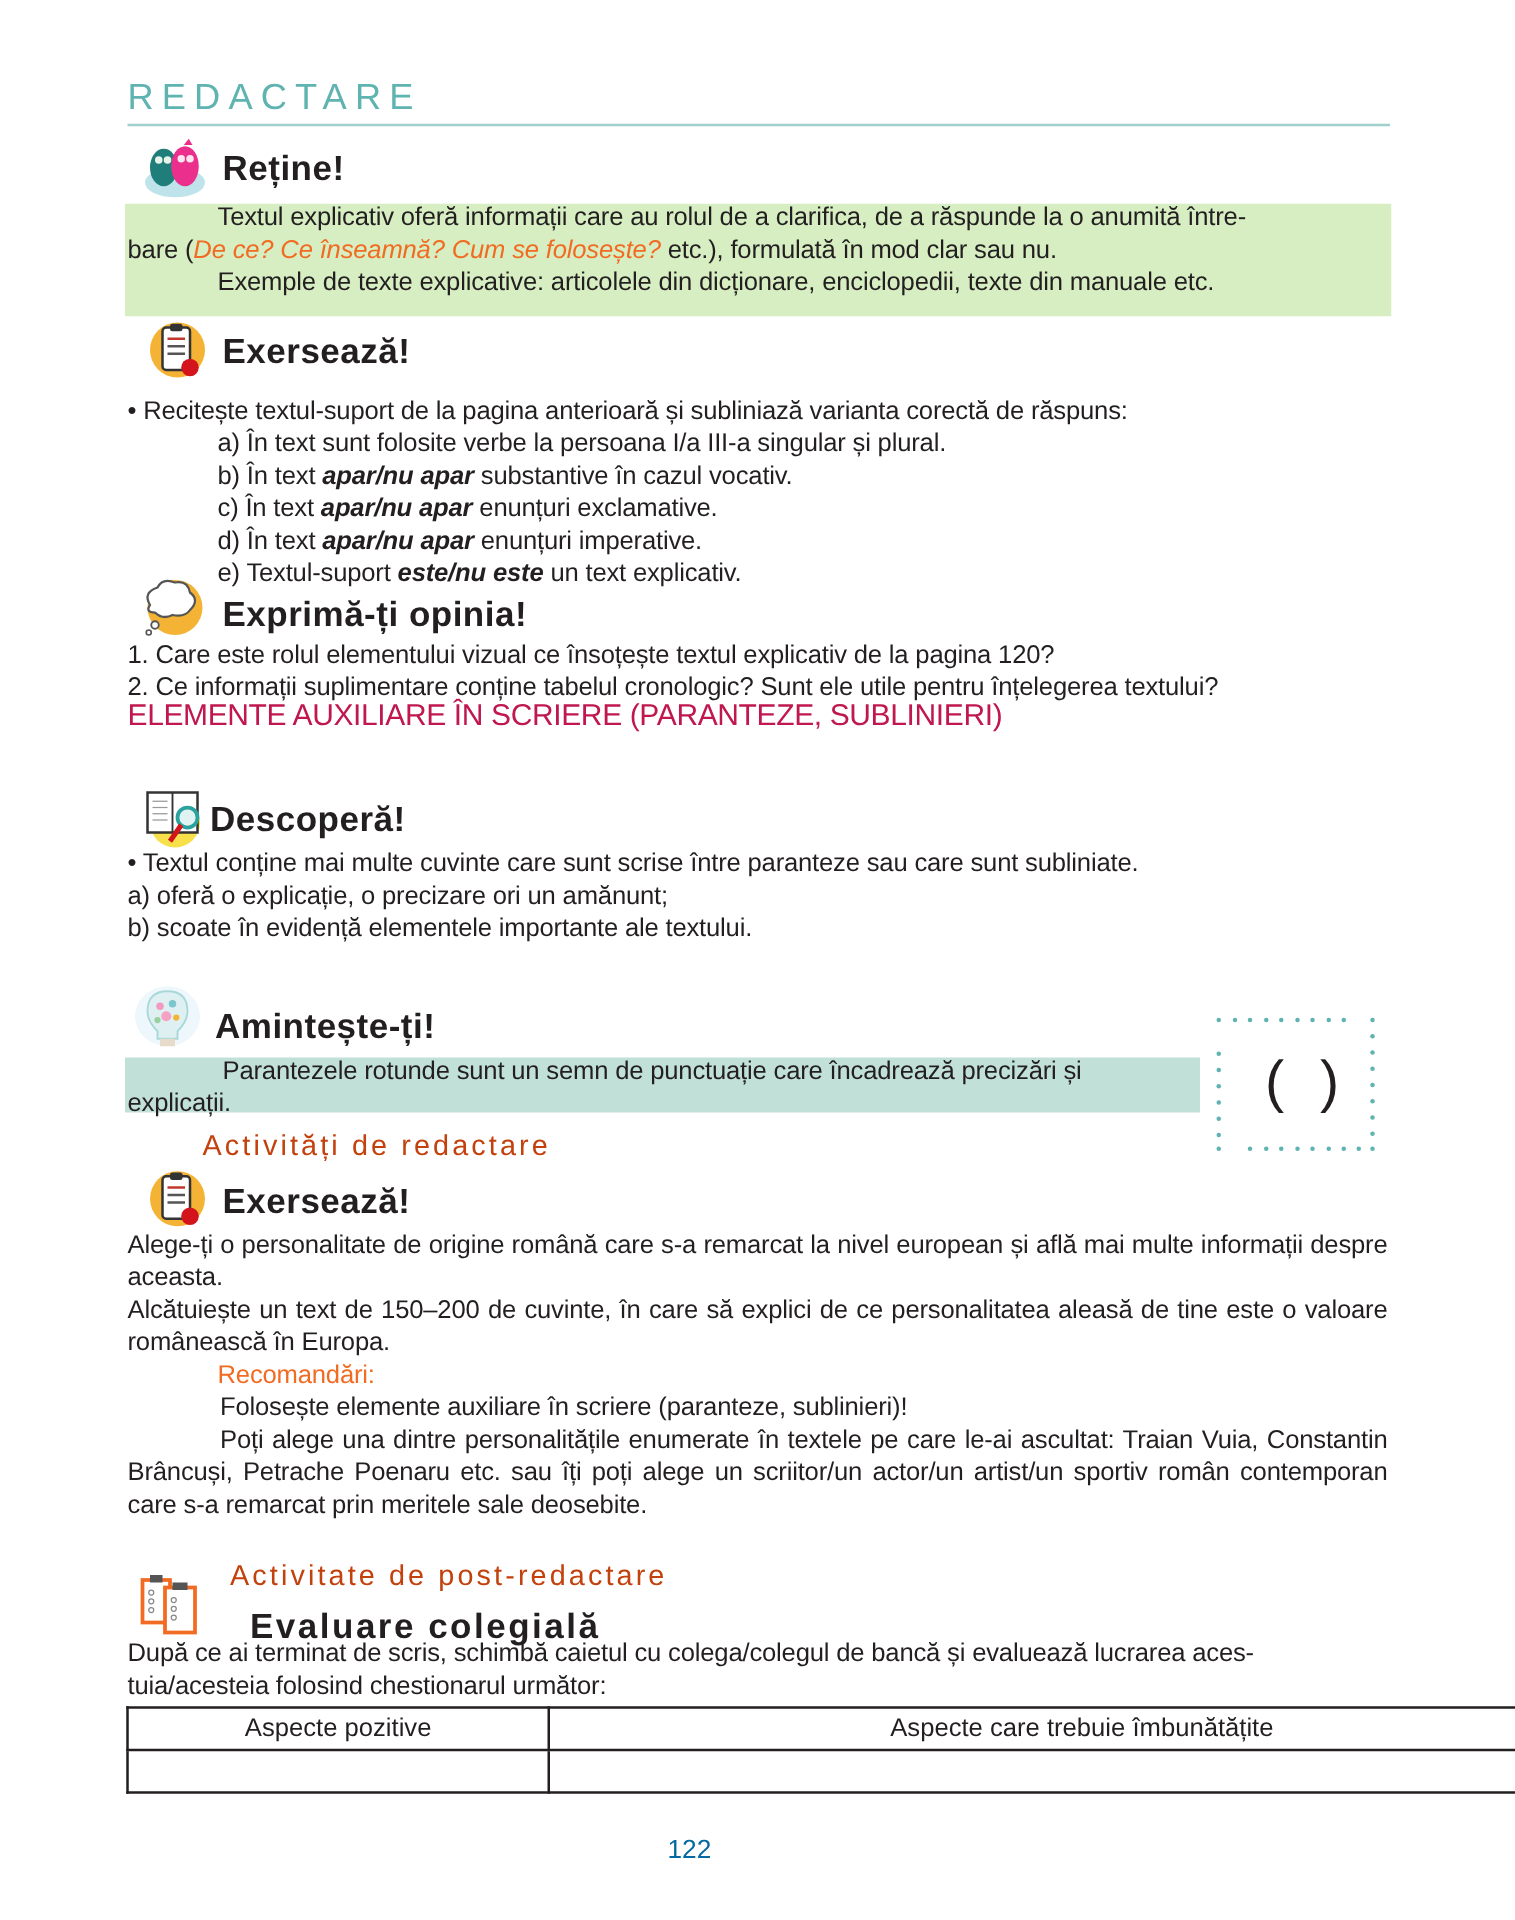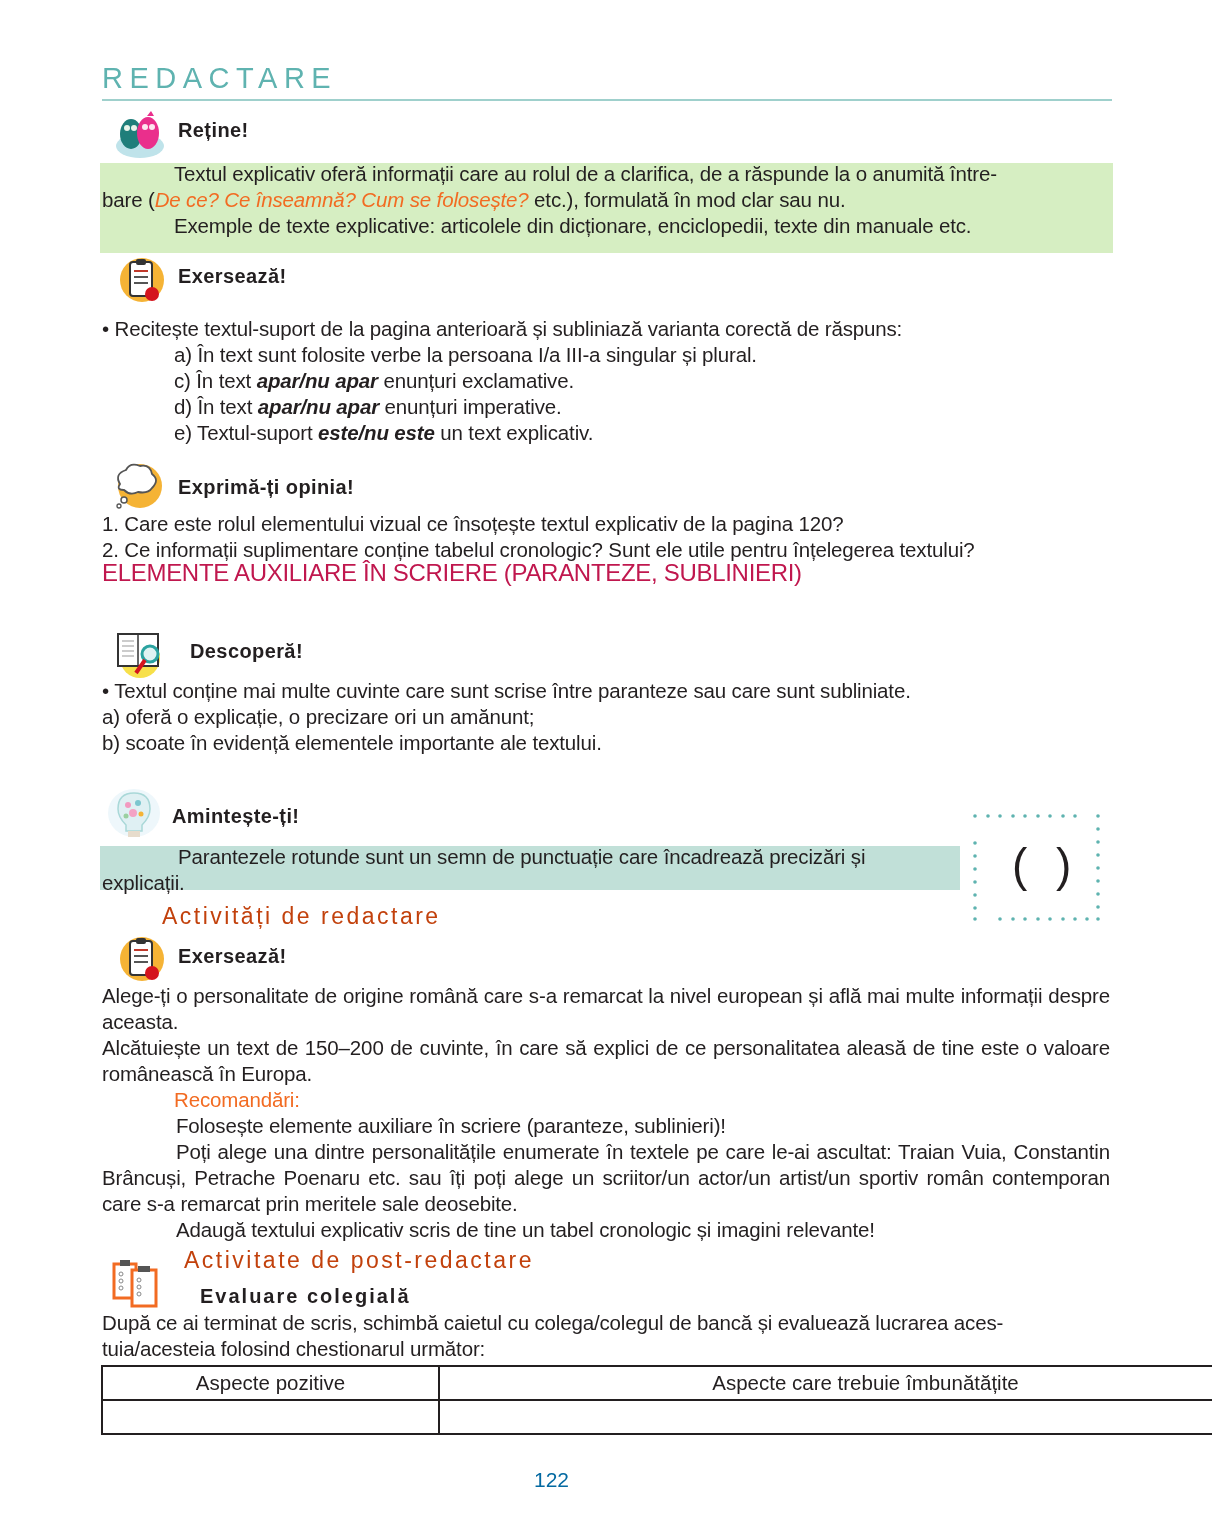--- a/index.html
+++ b/index.html
@@ -3,21 +3,21 @@
 <meta charset="utf-8">
 <style>
   html, body { margin: 0; padding: 0; background: #ffffff; }
   body { width: 1212px; height: 1536px; position: relative; overflow: hidden;
          font-family: "Liberation Sans", "DejaVu Sans", sans-serif; color: #231f20; }
   .abs { position: absolute; }
   .txt { font-size: 20.5px; line-height: 26px; letter-spacing: -0.15px; }
   .section-title { left: 102px; top: 62px; font-size: 29px; letter-spacing: 6.5px; color: #5fb3b0; }
   .rule { left: 102px; top: 99px; width: 1010px; height: 2px; background: #9fd0cc; }
   .icon { width: 56px; height: 52px; }
-  .box-head { font-weight: bold; font-size: 20px; letter-spacing: 0.4px; }
+  .box-head { font-weight: bold; font-size: 28px; letter-spacing: 0.4px; }
   .green-box { left: 100px; top: 163px; width: 1013px; height: 90px; background: #d6eec2; }
   .teal-box { left: 100px; top: 846px; width: 860px; height: 44px; background: #c1e0d8; }
   .orange { color: #f26b22; }
   .crimson { color: #c0174e; }
   .blue-head { color: #c2410c; font-size: 23px; letter-spacing: 2.5px; }
   .indent { padding-left: 72px; }
   em.o { font-style: italic; color: #f26b22; }
   b.bi { font-weight: bold; font-style: italic; }
   .dots { left: 972px; top: 813px; width: 128px; height: 108px; }
   .paren { left: 1012px; top: 838px; font-size: 46px; font-family: "Liberation Sans", sans-serif; color:#231f20; letter-spacing: 8px;}
@@ -59,20 +59,21 @@
     <line x1="22" y1="17" x2="36" y2="17" stroke="#c0392b" stroke-width="2"></line>
     <line x1="22" y1="23" x2="36" y2="23" stroke="#555" stroke-width="2"></line>
     <line x1="22" y1="29" x2="36" y2="29" stroke="#555" stroke-width="2"></line>
     <circle cx="40" cy="40" r="7" fill="#d4141d"></circle>
   </svg>
 </div>
 <div class="abs box-head" style="left:178px;top:265px;">Exersează!</div>
 <div class="abs txt" style="left:102px;top:316px;width:1010px;">
   <div>• Recitește textul-suport de la pagina anterioară și subliniază varianta corectă de răspuns:</div>
   <div class="indent"><span>a) În text sunt folosite verbe la persoana I/a III-a singular și plural.</span></div>
+  <div class="indent"><span>b) În text </span><b class="bi">apar/nu apar</b><span> substantive în cazul vocativ.</span></div>
   <div class="indent"><span>c) În text </span><b class="bi">apar/nu apar</b><span> enunțuri exclamative.</span></div>
   <div class="indent"><span>d) În text </span><b class="bi">apar/nu apar</b><span> enunțuri imperative.</span></div>
   <div class="indent"><span>e) Textul-suport </span><b class="bi">este/nu este</b><span> un text explicativ.</span></div>
 </div>
 
 <div class="abs icon" style="left:108px;top:460px;">
   <svg width="56" height="52" viewBox="0 0 56 52">
     <circle cx="32" cy="26" r="22" fill="#f5b335"></circle>
     <path d="M12 24 q-6 -10 6 -14 q4 -8 14 -4 q10 -2 12 8 q8 6 0 14 q-4 6 -14 4 q-8 4 -14 -2 q-8 0 -4 -6z" fill="#fff" stroke="#555" stroke-width="1.8"></path>
     <circle cx="16" cy="40" r="3" fill="#fff" stroke="#555" stroke-width="1.5"></circle>
@@ -93,21 +94,21 @@
     <rect x="6" y="6" width="40" height="32" fill="#fff" stroke="#333" stroke-width="2"></rect>
     <line x1="26" y1="6" x2="26" y2="38" stroke="#333" stroke-width="1.5"></line>
     <line x1="10" y1="13" x2="22" y2="13" stroke="#999"></line>
       <line x1="10" y1="18" x2="22" y2="18" stroke="#999"></line>
     <line x1="10" y1="23" x2="22" y2="23" stroke="#999"></line>
       <line x1="10" y1="28" x2="22" y2="28" stroke="#999"></line>
     <circle cx="38" cy="26" r="8" fill="#dff3f2" stroke="#2aa3a0" stroke-width="3"></circle>
     <line x1="33" y1="32" x2="24" y2="45" stroke="#d4141d" stroke-width="4"></line>
   </svg>
 </div>
-<div class="abs box-head" style="left:190px;top:640px;">Descoperă!</div>
+<div class="abs box-head" style="left:168px;top:640px;">Descoperă!</div>
 <div class="abs txt" style="left:102px;top:678px;width:1010px;">
   <div>• Textul conține mai multe cuvinte care sunt scrise între paranteze sau care sunt subliniate.</div>
   <div>a) oferă o explicație, o precizare ori un amănunt;</div>
   <div>b) scoate în evidență elementele importante ale textului.</div>
 </div>
 
 <div class="abs icon" style="left:106px;top:789px;">
   <svg width="56" height="52" viewBox="0 0 56 52">
     <ellipse cx="28" cy="24" rx="26" ry="24" fill="#eef7fb"></ellipse>
     <path d="M28 4 q16 0 16 16 q0 8 -8 16 l0 6 l-16 0 l0 -6 q-8 -8 -8 -16 q0 -16 16 -16z" fill="#dff0f3" stroke="#a9d8d8" stroke-width="1.5"></path>
@@ -176,21 +177,20 @@
     <circle cx="40" cy="40" r="7" fill="#d4141d"></circle>
   </svg>
 </div>
 <div class="abs box-head" style="left:178px;top:945px;">Exersează!</div>
 <div class="abs txt" style="left:102px;top:983px;width:1008px;text-align:justify;">
   <div>Alege-ți o personalitate de origine română care s-a remarcat la nivel european și află mai multe informații despre aceasta.</div>
   <div>Alcătuiește un text  de 150–200 de cuvinte, în care să explici de ce personalitatea aleasă de tine este o valoare românească în Europa.</div>
   <div class="indent orange">Recomandări:</div>
   <div style="padding-left:74px;">Folosește elemente auxiliare în scriere (paranteze, sublinieri)!</div>
   <div style="text-indent:74px;">Poți alege una dintre personalitățile enumerate în textele pe care le-ai ascultat: Traian Vuia, Constantin Brâncuși, Petrache Poenaru etc. sau îți poți alege un scriitor/un actor/un artist/un sportiv român contemporan care s-a remarcat prin meritele sale deosebite.</div>
-  <div style="padding-left:74px;">Adaugă textului explicativ scris de tine un tabel cronologic și imagini relevante!</div>
 </div>
 
 <div class="abs blue-head" style="left:184px;top:1247px;">Activitate de post-redactare</div>
 <div class="abs icon" style="left:108px;top:1256px;">
   <svg width="56" height="56" viewBox="0 0 56 56">
     <rect x="6" y="8" width="22" height="34" fill="#fff" stroke="#f26b22" stroke-width="3"></rect>
     <rect x="12" y="4" width="10" height="6" fill="#555"></rect>
     <circle cx="13" cy="18" r="2" fill="none" stroke="#888"></circle>
       <circle cx="13" cy="25" r="2" fill="none" stroke="#888"></circle>
       <circle cx="13" cy="32" r="2" fill="none" stroke="#888"></circle>

